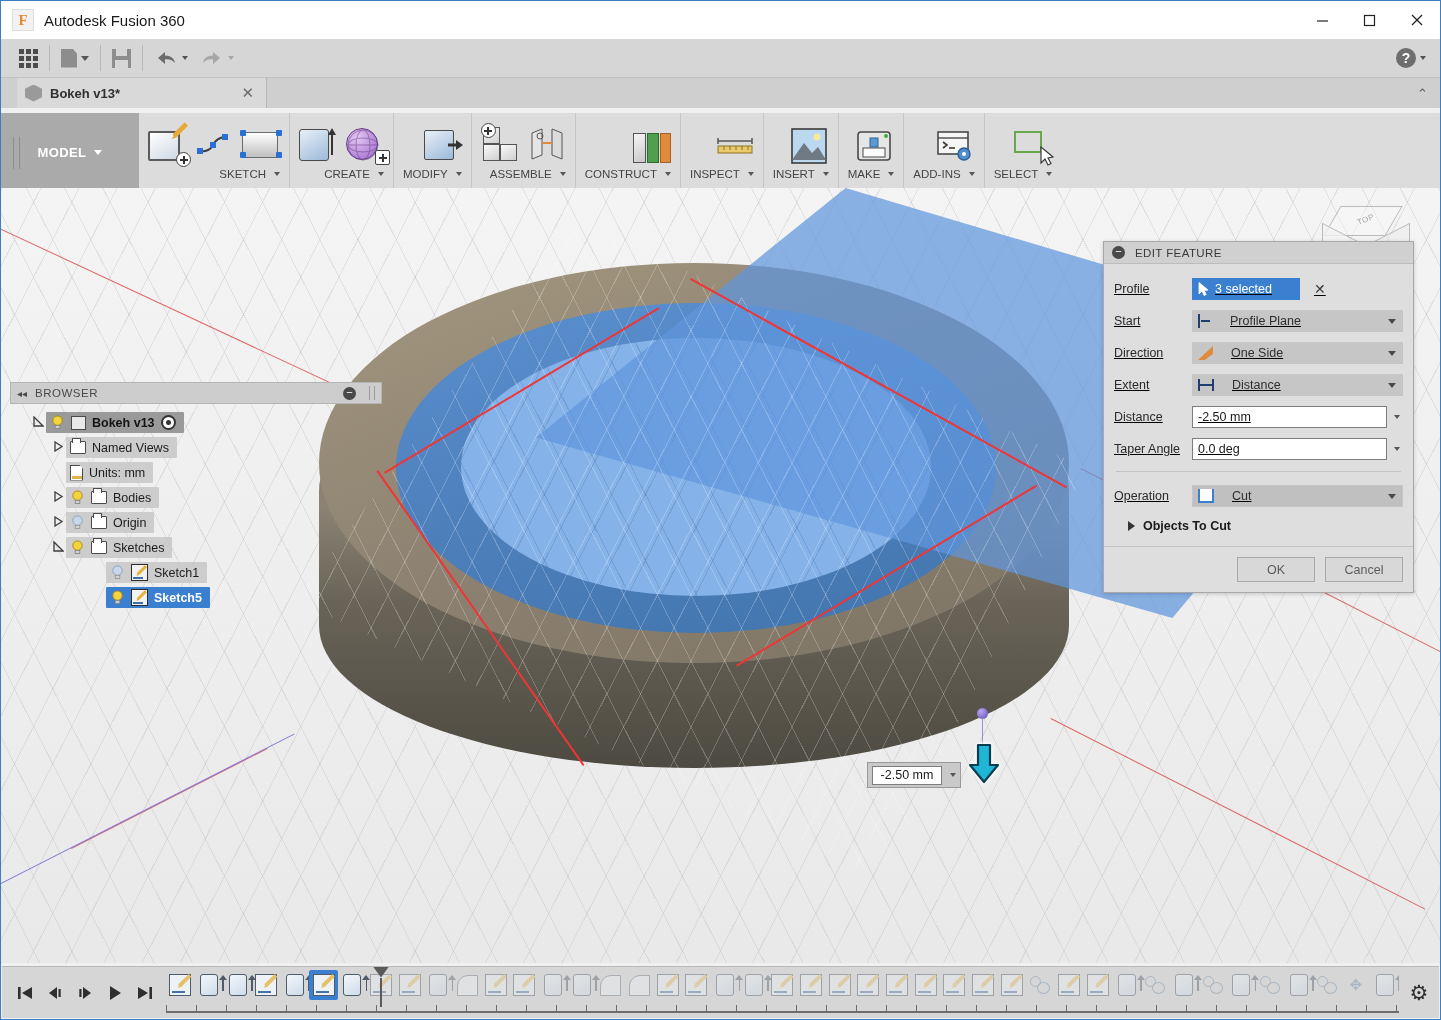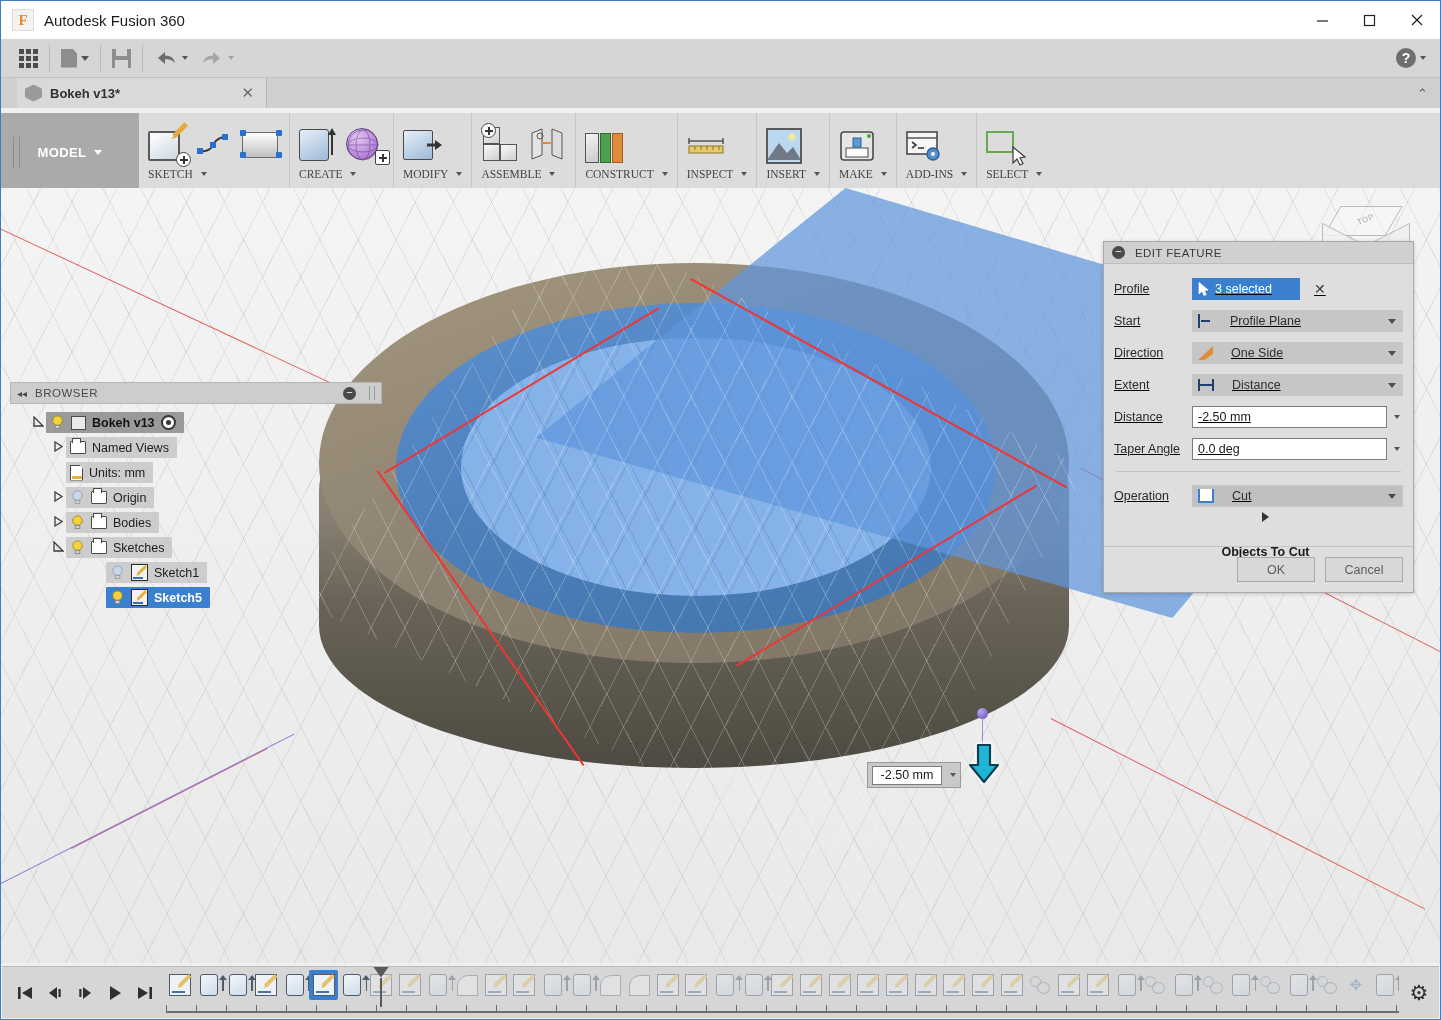--- a/index.html
+++ b/index.html
@@ -96,23 +96,23 @@
   }
   .workspace-sel {
     width: 138px; background: #aaaaaa; display: flex; align-items: center; justify-content: center; gap: 8px;
     position: relative;
   }
   .ws-grip { position: absolute; left: 12px; top: 24px; width: 7px; height: 32px;
              border-left: 1px solid #8d8d8d; border-right: 1px solid #8d8d8d; }
   .ws-label { font-size: 13px; color: #ffffff; font-weight: bold; letter-spacing: 0.4px; }
   .ws-caret { width:0;height:0;border-left:4px solid transparent;border-right:4px solid transparent;border-top:5px solid #fff; }
   .rgroup {
-    display: flex; flex-direction: column; align-items: flex-start;
+    display: flex; flex-direction: column; align-items: flex-end;
     justify-content: flex-start; padding: 6px 9px 0 9px;
-    border-right: 1px solid #c6c6c6; position: relative; font-family: Liberation Serif, serif;
+    border-right: 1px solid #c6c6c6; position: relative;
   }
   .rgroup-icons { display: flex; gap: 9px; align-items: flex-end; height: 44px; }
   .rgroup-label { font-size: 11.5px; color: #444; margin-top: 5px; display: flex; align-items: center; gap: 4px; }
   .ri { width: 38px; height: 38px; position: relative; }
 
   
   .ri-sketchnew { background: linear-gradient(150deg,#ffffff,#cfd8e3); border: 2px solid #5a5a5a; border-radius: 2px; }
   .ri-pencil { position:absolute; right:-2px; top:-3px; width:17px; height:17px; background:#e8a93b;
                clip-path: polygon(15% 85%, 0 100%, 30% 92%, 100% 22%, 80% 2%, 10% 72%); }
   .ri-plusb { position:absolute; right:-5px; bottom:-4px; width:15px; height:15px; background:#ffffff; border:1.5px solid #444; border-radius:50%; }
@@ -293,21 +293,21 @@
     padding: 0 12px 0 6px; color: #fff; font-size: 12.5px; min-width: 108px;
   }
   .clear-x { font-size: 14px; color: #3a3a3a; margin-left: 14px; }
   .finput {
     flex: 1; height: 22px; background: #ffffff; border: 1px solid #7d7d7d;
     display: flex; align-items: center; padding: 0 5px; position: relative;
   }
   .finput .fval { font-size: 12.5px; color: #1a1a1a; }
   .finput-dd { width: 16px; display:flex; align-items:center; justify-content:center; }
   .hr { height: 1px; background: #c3c3c3; margin: 6px 2px 8px 2px; }
-  .objrow { display: flex; align-items: center; gap: 23px; height: 28px; padding-left: 14px; flex-direction: column; }
+  .objrow { display: flex; align-items: center; gap: 8px; height: 28px; padding-left: 14px; }
   .objrow .tri { width:0;height:0;border-top:5px solid transparent;border-bottom:5px solid transparent;border-left:7px solid #333; }
   .objrow span { font-size: 12.5px; color: #1a1a1a; font-weight: bold; }
   .dlg-foot {
     border-top: 1px solid #c3c3c3; padding: 10px; display: flex; justify-content: flex-end; gap: 10px;
   }
   .dbtn {
     width: 78px; height: 25px; background: #d8d8d8; border: 1px solid #a9a9a9;
     font-size: 12.5px; color: #5c5c5c; display: flex; align-items: center; justify-content: center;
   }
 
@@ -747,41 +747,41 @@
         </div>
 
         <div class="tnode" style="padding-left:40px">
           <span class="tarrow">
             <svg width="11" height="11" viewBox="0 0 11 11">
                 <path d="M2 1 L9 5.5 L2 10 Z" fill="none" stroke="#3d3d3d" stroke-width="1.3"></path>
               </svg>
           </span>
           <span class="tpill">
             <svg class="bulb" viewBox="0 0 16 16">
+              <circle cx="8" cy="6" r="5" fill="#f5d33c" stroke="#a8871a" stroke-width="1"></circle>
+              <rect x="5.5" y="11" width="5" height="3.5" fill="#cfcfcf" stroke="#7c7c7c" stroke-width=".8"></rect>
+            </svg>
+            <span class="folder"></span>
+            <span class="tlabel">Bodies</span>
+          </span>
+        </div>
+
+        <div class="tnode" style="padding-left:40px">
+          <span class="tarrow">
+            <svg width="11" height="11" viewBox="0 0 11 11">
+                <path d="M2 1 L9 5.5 L2 10 Z" fill="none" stroke="#3d3d3d" stroke-width="1.3"></path>
+              </svg>
+          </span>
+          <span class="tpill">
+            <svg class="bulb" viewBox="0 0 16 16">
               <circle cx="8" cy="6" r="5" fill="#c8d8ea" stroke="#8ba3bd" stroke-width="1"></circle>
               <rect x="5.5" y="11" width="5" height="3.5" fill="#d3d3d3" stroke="#8e8e8e" stroke-width=".8"></rect>
             </svg>
             <span class="folder"></span>
             <span class="tlabel">Origin</span>
-          </span>
-        </div>
-
-        <div class="tnode" style="padding-left:40px">
-          <span class="tarrow">
-            <svg width="11" height="11" viewBox="0 0 11 11">
-                <path d="M2 1 L9 5.5 L2 10 Z" fill="none" stroke="#3d3d3d" stroke-width="1.3"></path>
-              </svg>
-          </span>
-          <span class="tpill">
-            <svg class="bulb" viewBox="0 0 16 16">
-              <circle cx="8" cy="6" r="5" fill="#f5d33c" stroke="#a8871a" stroke-width="1"></circle>
-              <rect x="5.5" y="11" width="5" height="3.5" fill="#cfcfcf" stroke="#7c7c7c" stroke-width=".8"></rect>
-            </svg>
-            <span class="folder"></span>
-            <span class="tlabel">Bodies</span>
           </span>
         </div>
 
         <div class="tnode" style="padding-left:40px">
           <span class="tarrow">
             <svg width="11" height="11" viewBox="0 0 11 11">
                 <path d="M1 1 L10 10 L1 10 Z" fill="none" stroke="#3d3d3d" stroke-width="1.3"></path>
               </svg>
           </span>
           <span class="tpill">

